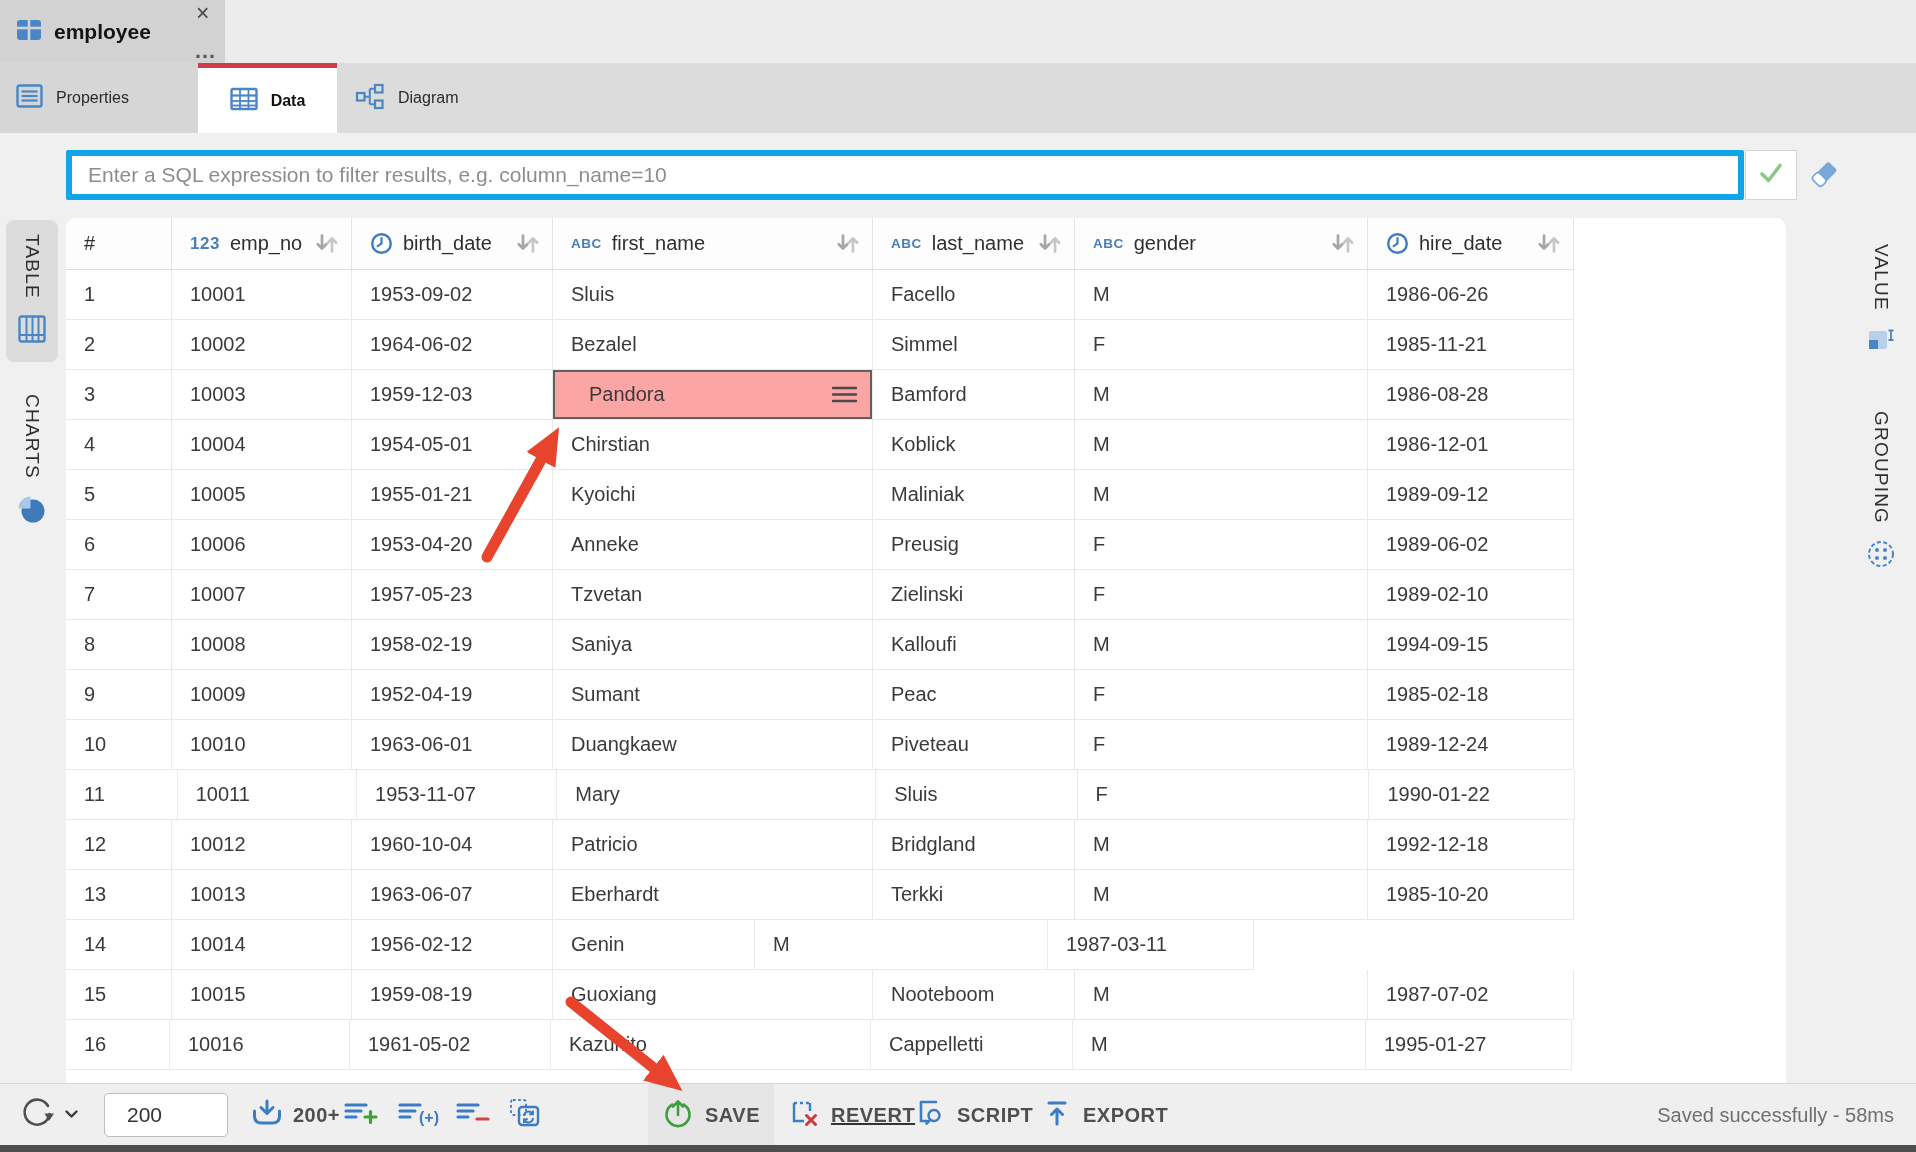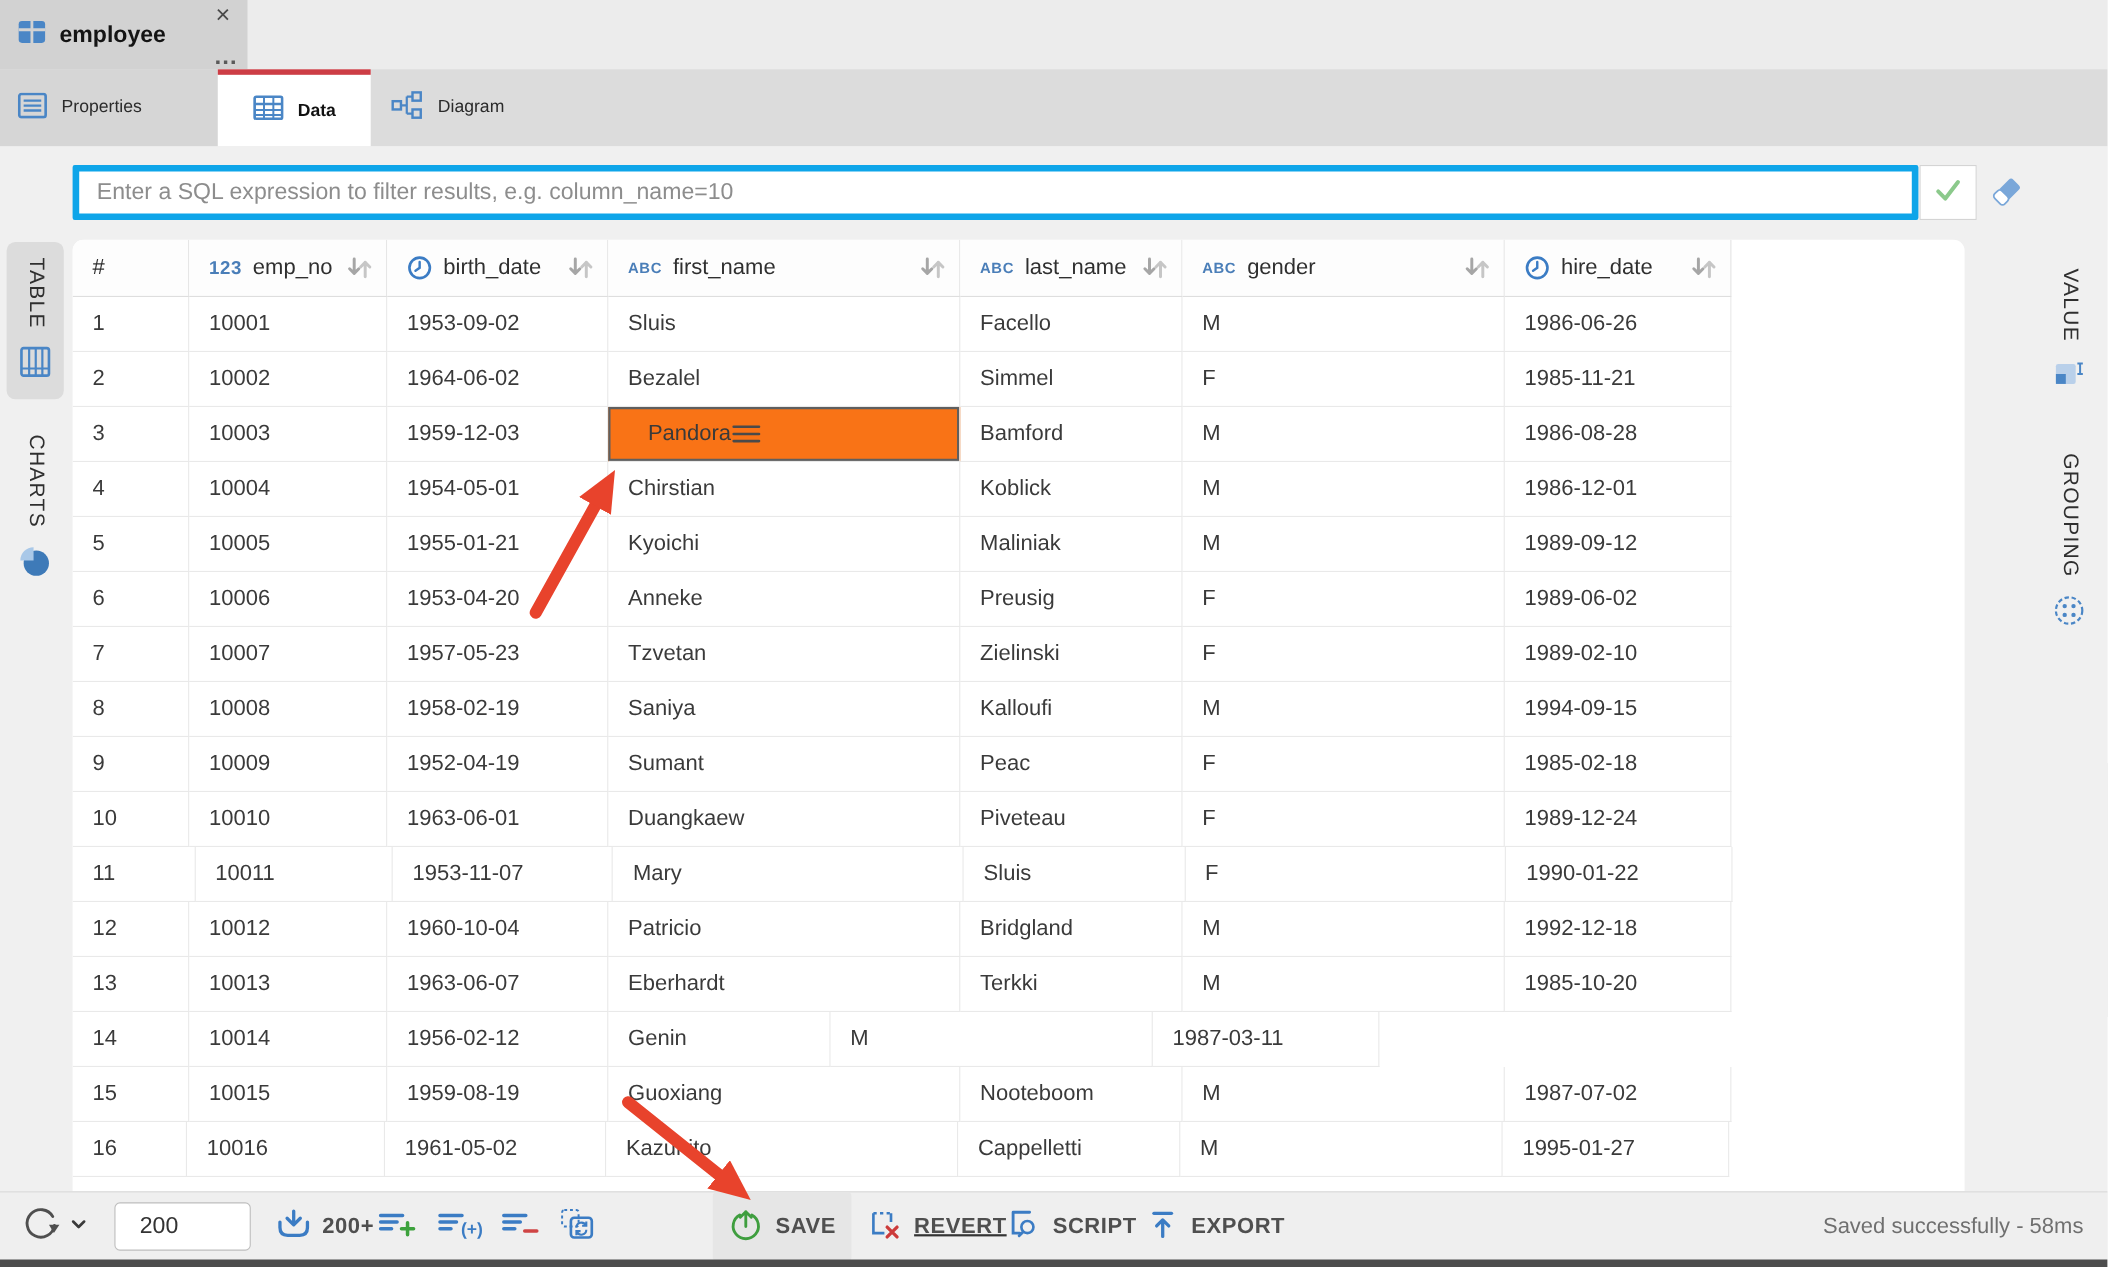--- a/index.html
+++ b/index.html
@@ -47,22 +47,22 @@
   .ghead { display:flex; height:52px; }
   .hcell { display:flex; align-items:center; padding-left:18px; gap:10px;
            border-right:1px solid #e4e4e4; border-bottom:1px solid #dedede; background:#fdfdfd; cursor:pointer; }
   .hcell .hl { font-size:20px; color:#2f2f2f; }
   .tb { color:#4a7eb8; font-weight:bold; }
   .tb-num { font-size:17px; letter-spacing:0.5px; }
   .tb-abc { font-size:13.5px; letter-spacing:0.5px; }
   .grow { display:flex; height:50px; }
   .cell { display:flex; align-items:center; padding-left:18px; font-size:20px; color:#3a3a3a;
           border-right:1px solid #e9e9e9; border-bottom:1px solid #e9e9e9; cursor:default; }
-  .cell.selected { background:#f97316; box-shadow:inset 0 0 0 2px #5f5f5f;
-                   padding-right:14px;padding-left:36px; }
+  .cell.selected { background:#fca5a5; box-shadow:inset 0 0 0 2px #5f5f5f;
+                   justify-content:space-between; padding-right:14px;padding-left:36px; }
   .filler { border:none; }
 
   
   .statusbar { position:absolute; left:0; top:1083px; width:1916px; height:62px; background:#efefef; border-top:1px solid #d9d9d9; }
   .sb-item { position:absolute; top:0; height:62px; display:flex; align-items:center; cursor:pointer; }
   .sb-label { font-size:20px; font-weight:bold; color:#4f4f4f; letter-spacing:0.5px; }
   .rowlimit { position:absolute; left:104px; top:9px; width:124px; height:44px; border:1px solid #bdbdbd;
               border-radius:5px; background:#fff; padding-left:22px; font-size:21px; color:#333;
               font-family:"Liberation Sans", sans-serif; }
   .tool-btn { gap:11px; }

